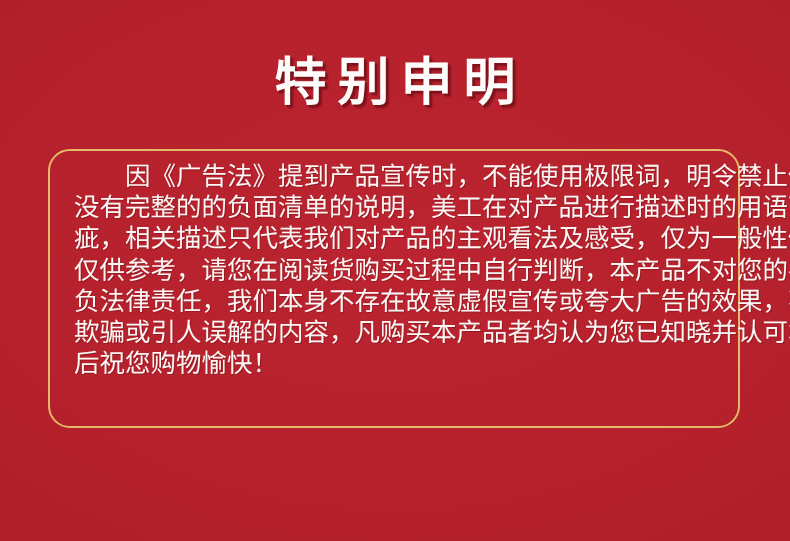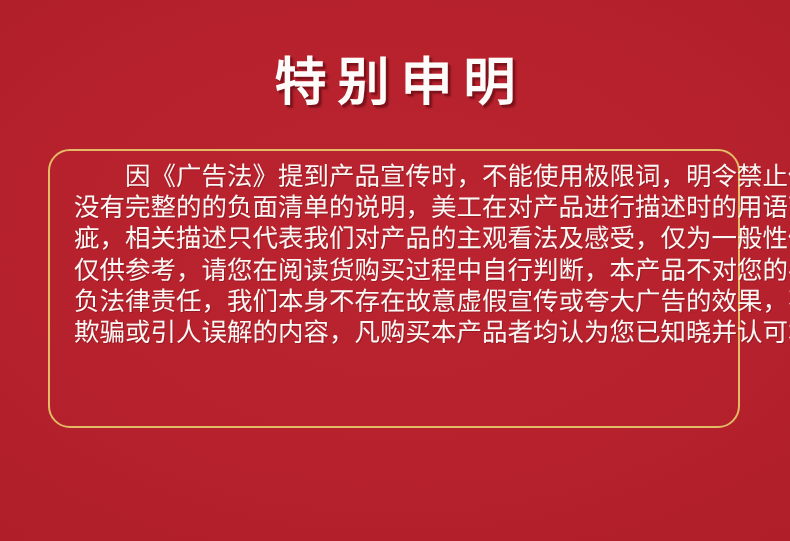--- a/index.html
+++ b/index.html
@@ -98,16 +98,17 @@
   </div>
 
   <div id="statement-box">
     <div id="statement-body">
       <div class="stmt-line first">因《广告法》提到产品宣传时，不能使用极限词，明令禁止使用但暂</div>
       <div class="stmt-line">没有完整的的负面清单的说明，美工在对产品进行描述时的用语可能存在瑕</div>
       <div class="stmt-line">疵，相关描述只代表我们对产品的主观看法及感受，仅为一般性修饰词语，</div>
       <div class="stmt-line">仅供参考，请您在阅读货购买过程中自行判断，本产品不对您的判断和理解</div>
       <div class="stmt-line">负法律责任，我们本身不存在故意虚假宣传或夸大广告的效果，不存在故意</div>
       <div class="stmt-line">欺骗或引人误解的内容，凡购买本产品者均认为您已知晓并认可本声明。最</div>
+      <div class="stmt-line">后祝您购物愉快！</div>
     </div>
   </div>
 
 </div>
 
 </body></html>

